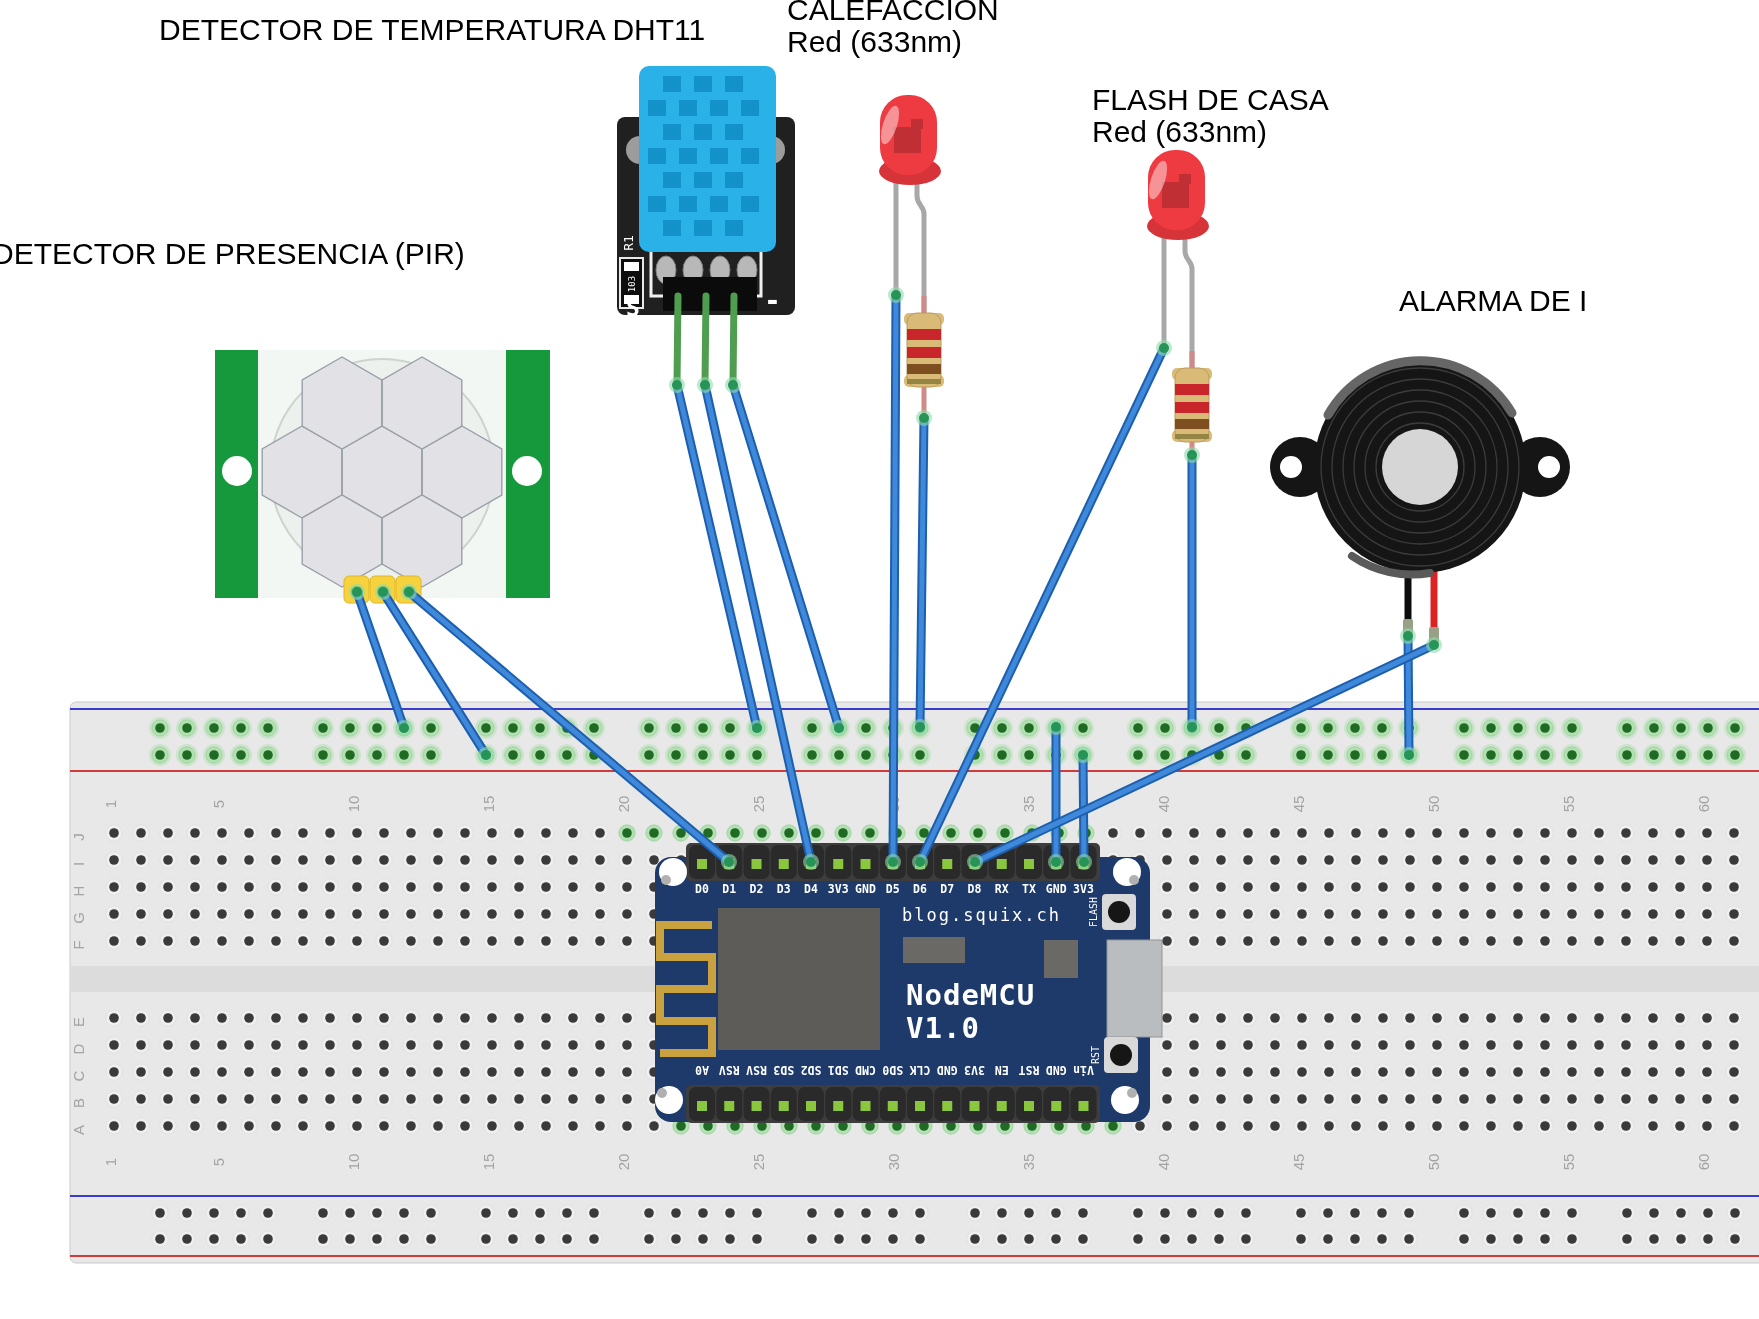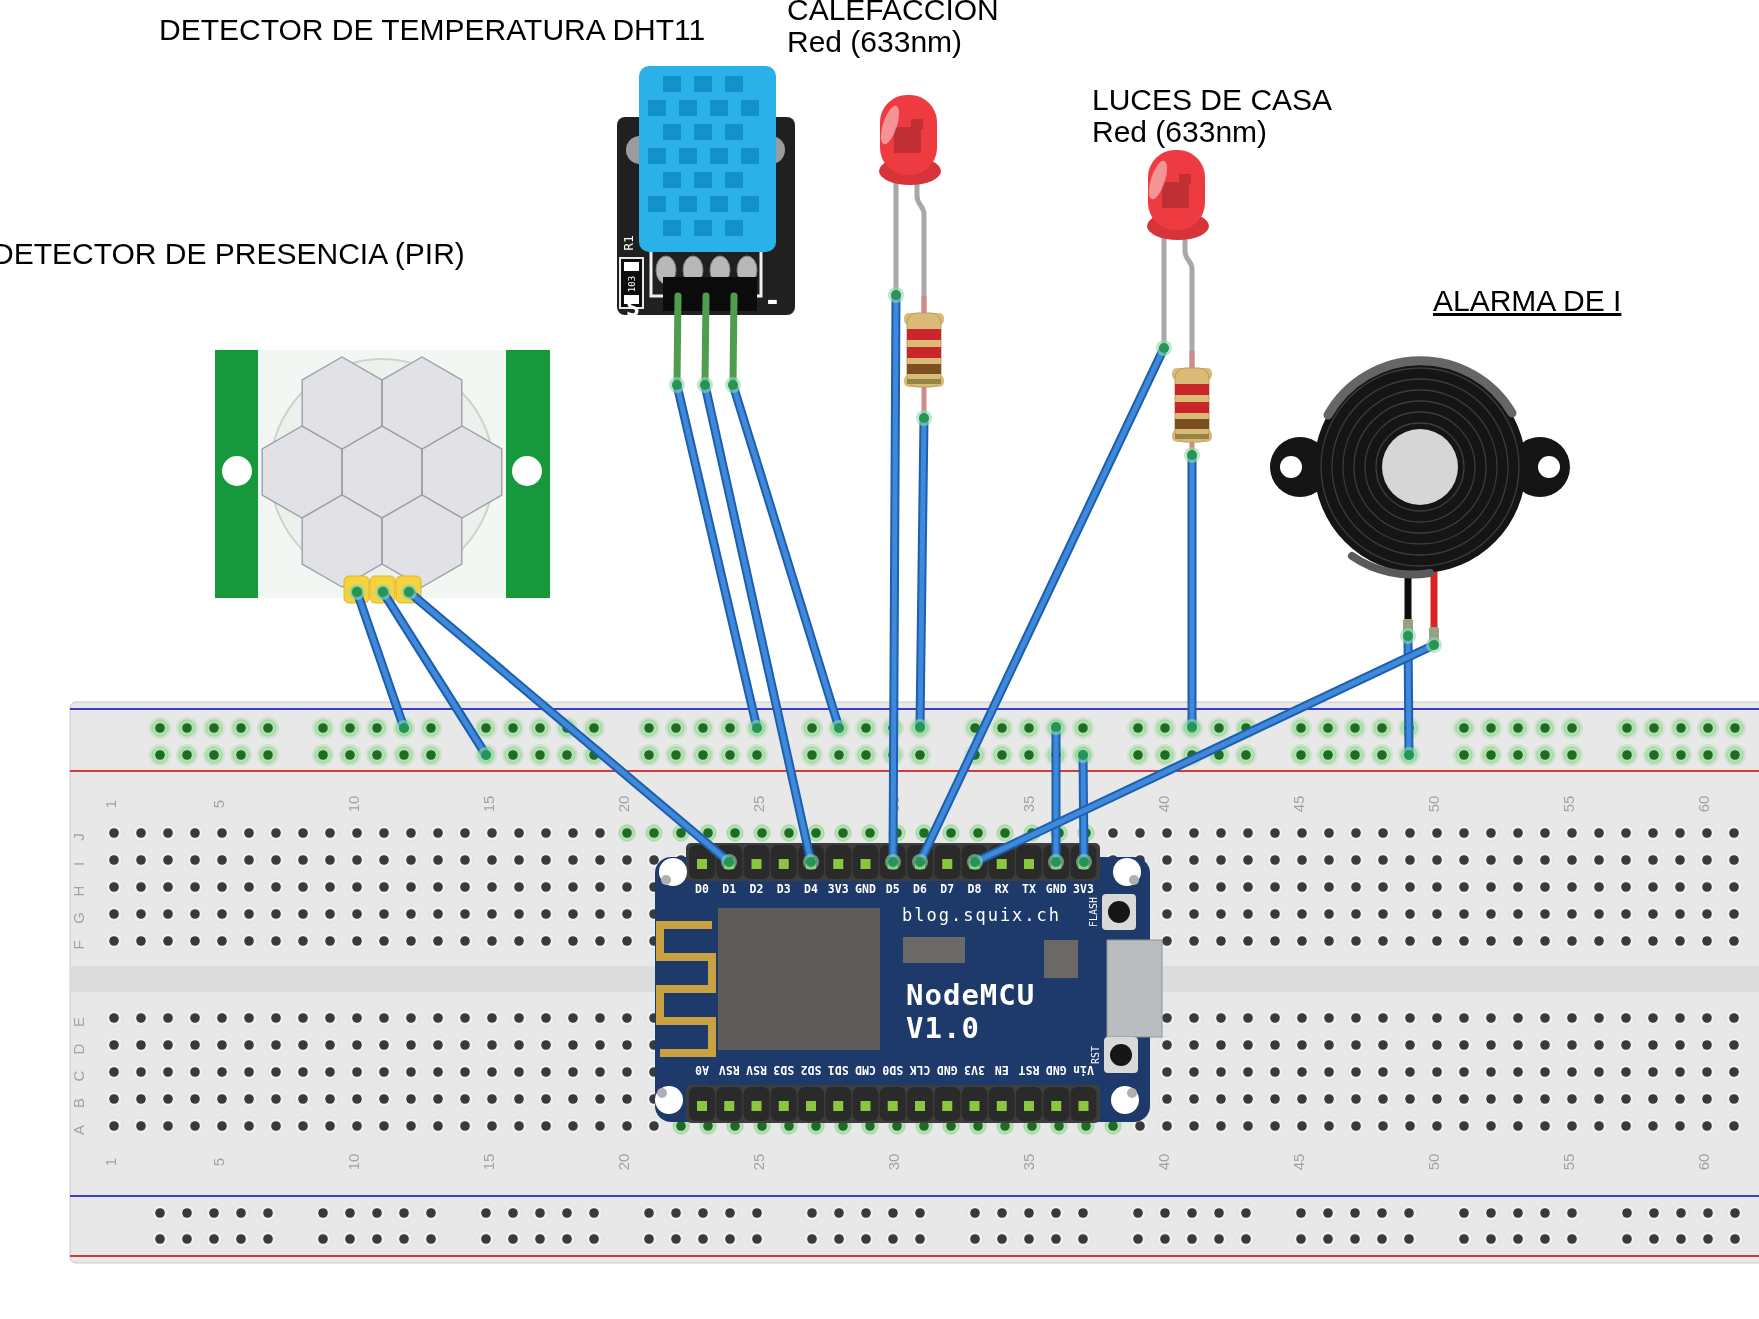--- a/index.html
+++ b/index.html
@@ -2132,19 +2132,19 @@
         <circle cx="975" cy="862" r="5" fill="#279457"></circle>
       </g>
 </svg>
 
 <div class="lbl" style="left:145px;top:14px;margin-left:14px;">DETECTOR DE TEMPERATURA DHT11</div>
 <div class="lbl" style="left:787px;top:-6px;">
   <div>CALEFACCIÓN</div>
   <div>Red (633nm)</div>
 </div>
 <div class="lbl" style="left:1092px;top:84px;">
-  <div>LUCES DE CASA</div>
+  <div>FLASH DE CASA</div>
   <div>Red (633nm)</div>
 </div>
 <div class="lbl" style="left:-8px;top:238px;">DETECTOR DE PRESENCIA (PIR)</div>
-<div class="lbl" style="left:1433px;top:285px;text-decoration:underline;">ALARMA DE I</div>
+<div class="lbl" style="left:1399px;top:285px;">ALARMA DE I</div>
 
 </div>
 
 </body></html>

